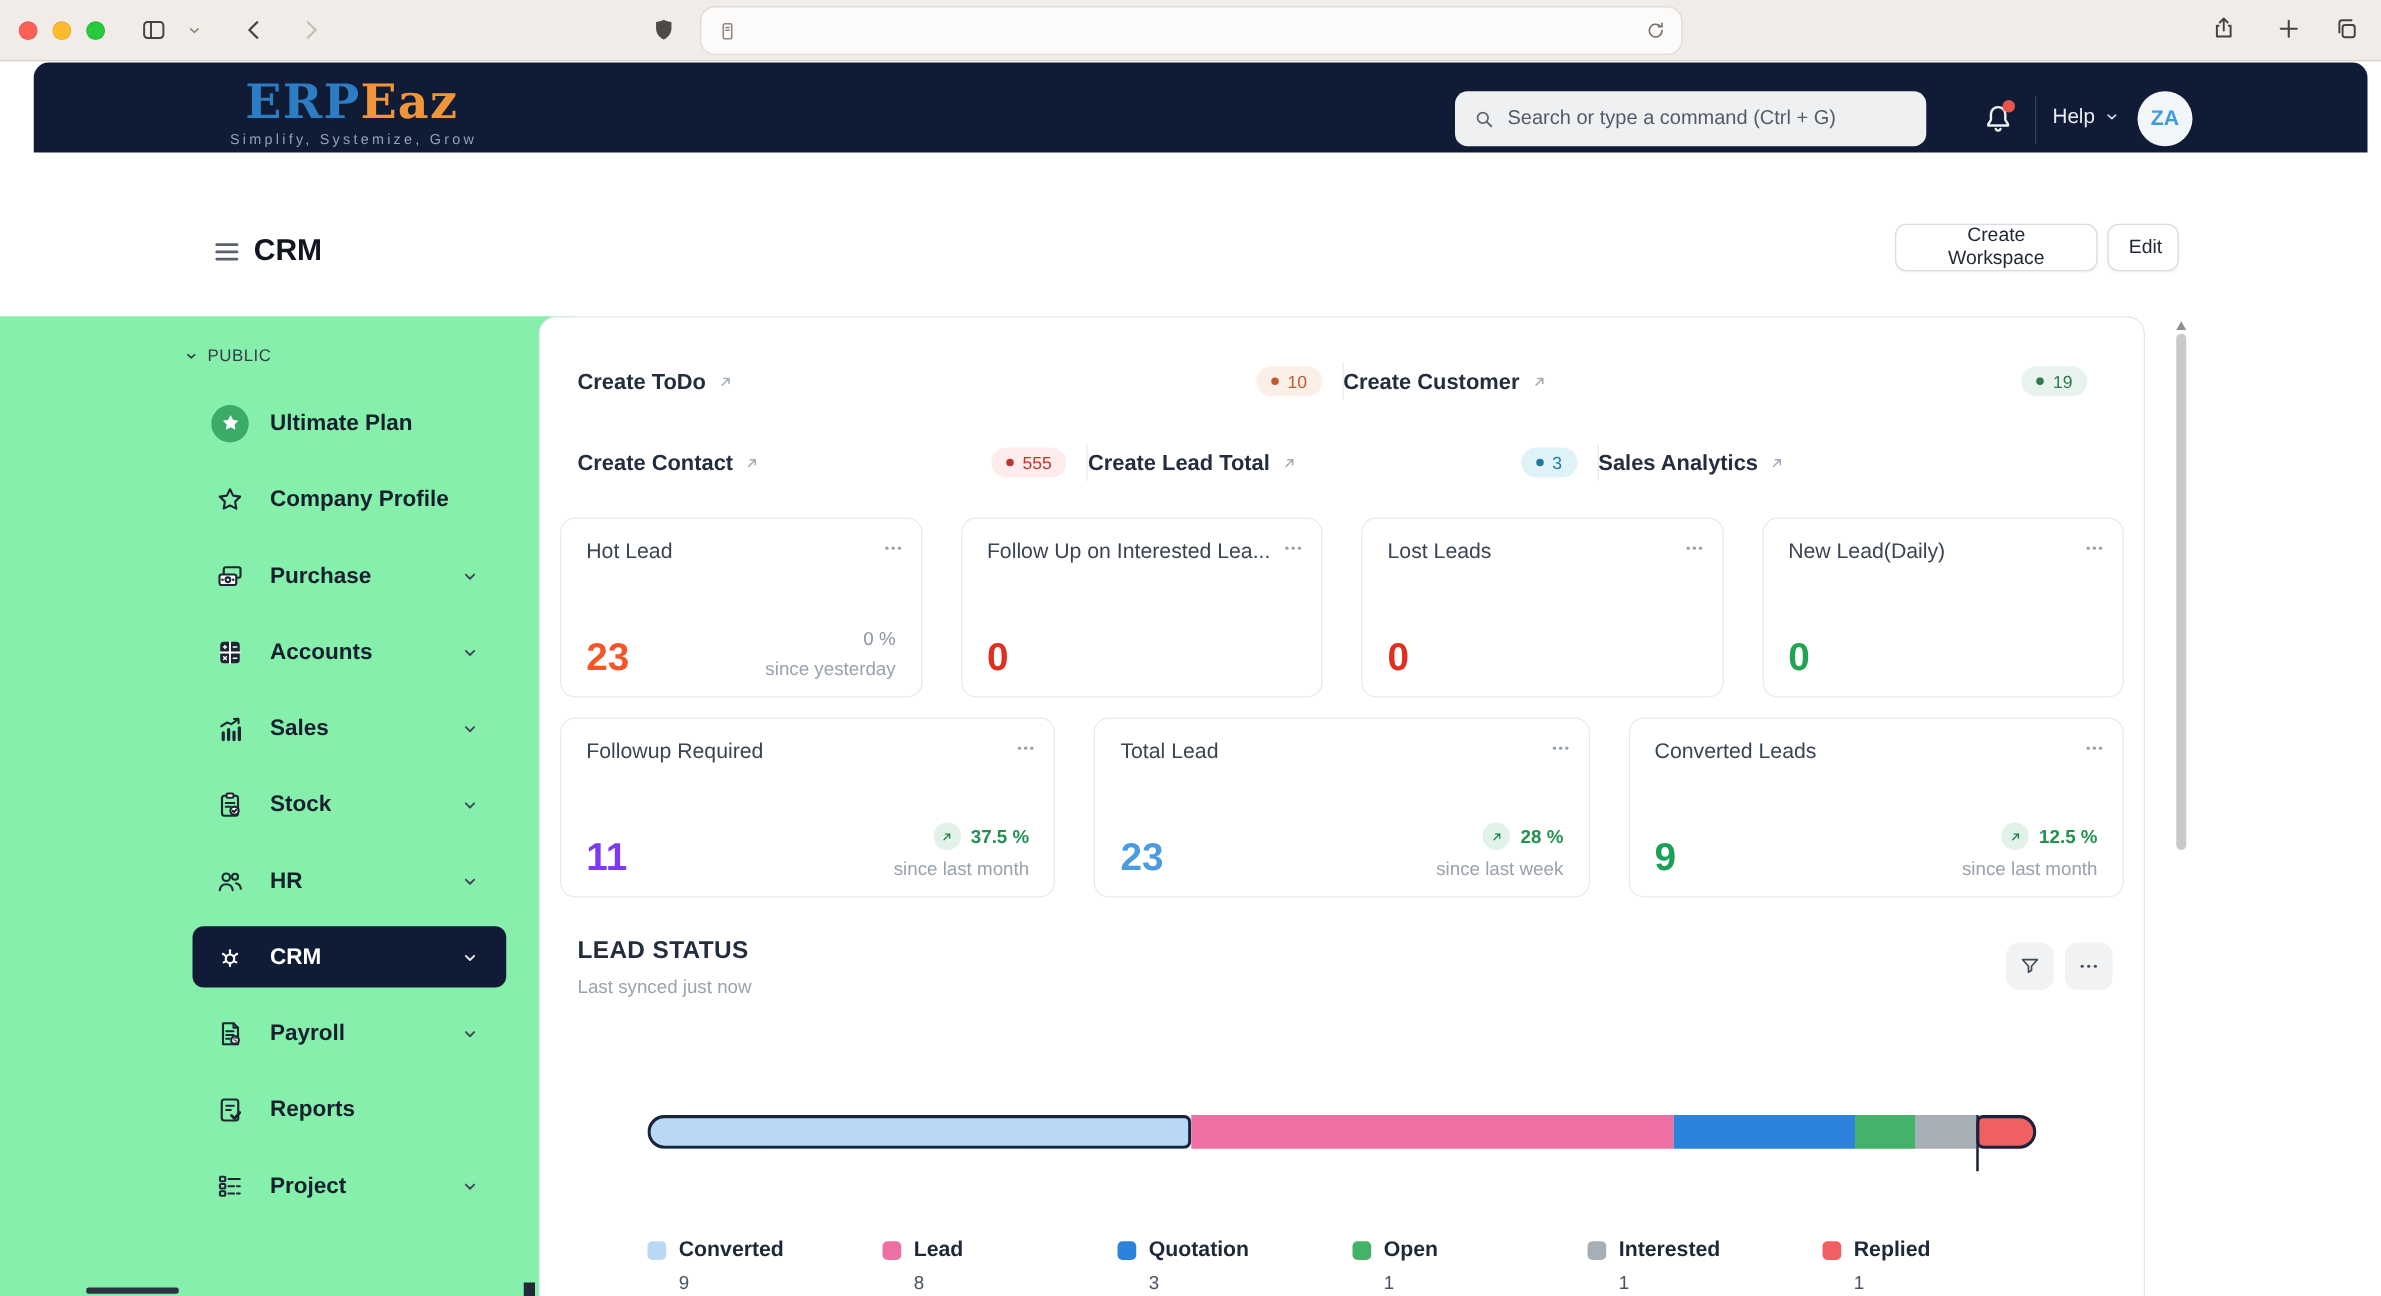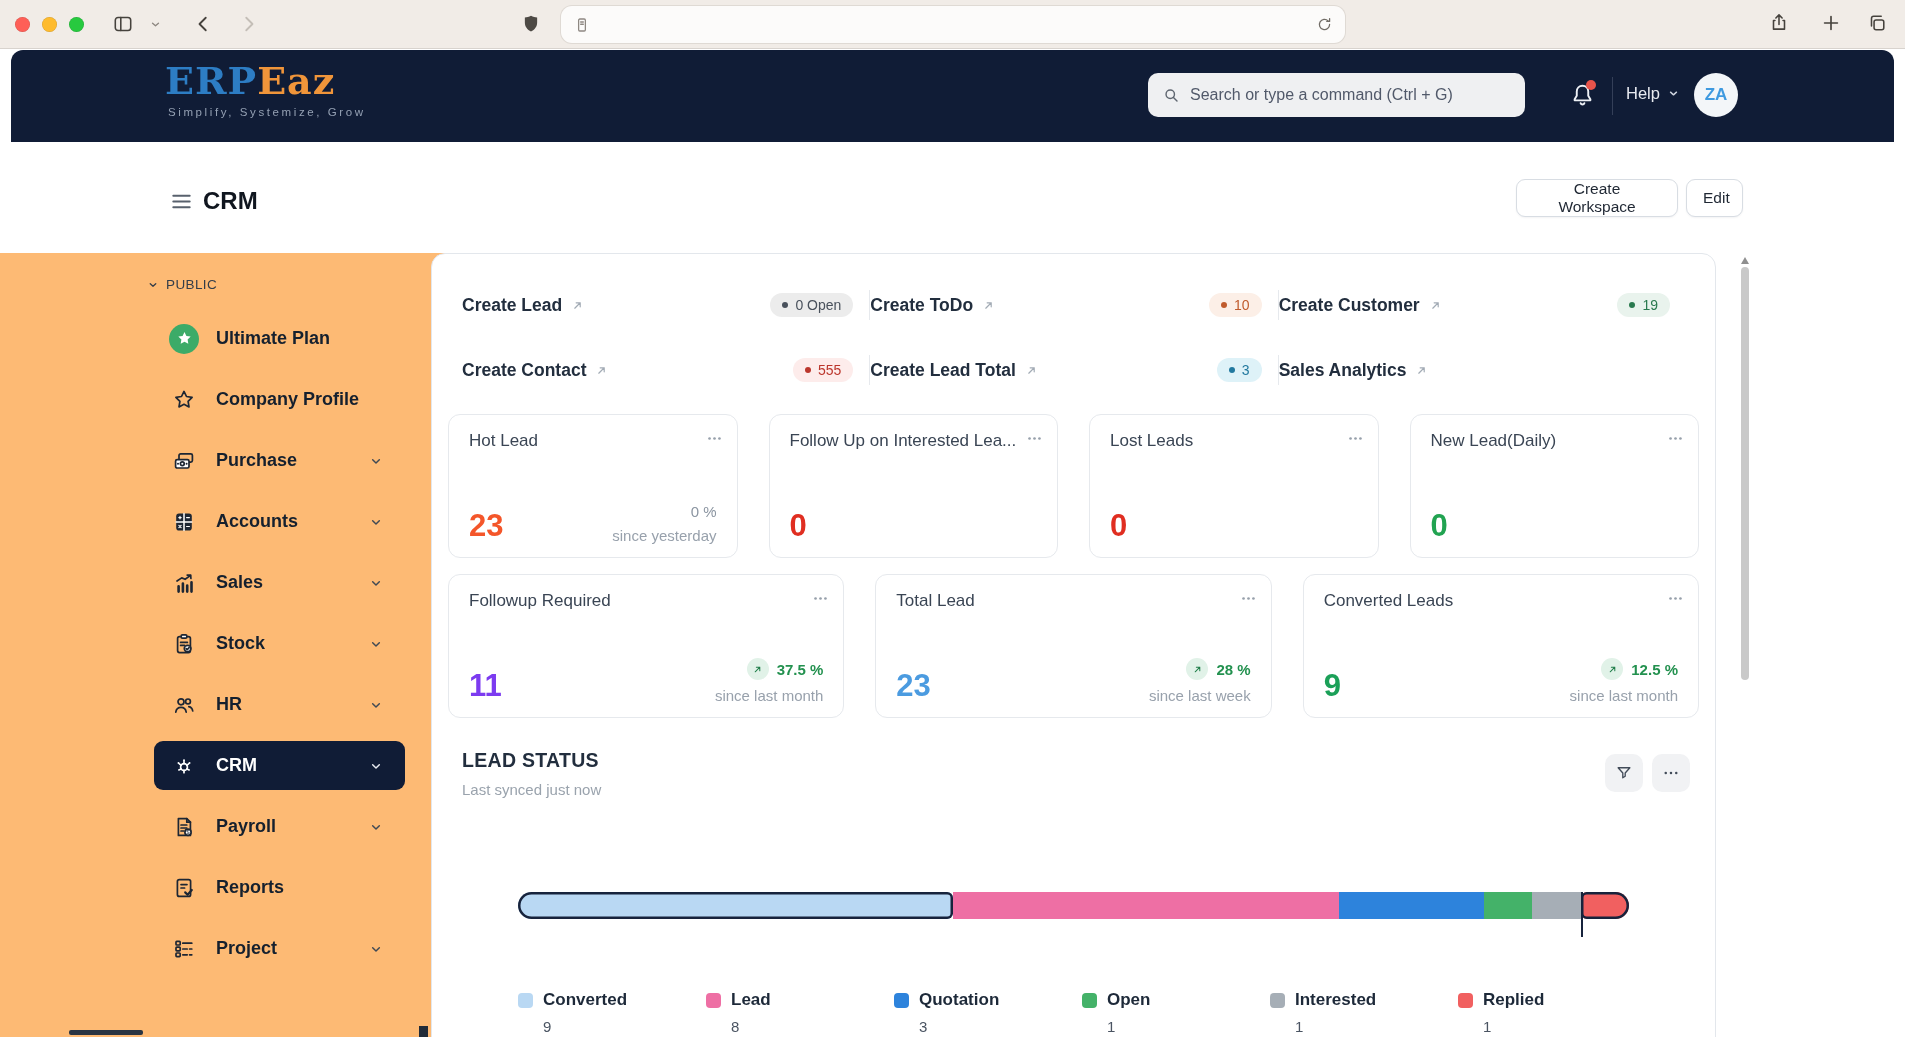--- a/index.html
+++ b/index.html
@@ -23,21 +23,21 @@
   .url-bar .page-ic{color:#8e8882}.url-bar .page-ic svg{width:18px;height:18px}
   .url-bar .reload{margin-left:auto;color:#716c66}.url-bar .reload svg{width:17px;height:17px}
   .c-share{left:1768px;top:11px}
   .c-plus{left:1820px;top:12px}
   .c-tabs{left:1866px;top:12px}
 
   
   .page { position:absolute; left:0; top:49px; right:0; bottom:0; background:#fff; }
 
   
-  .app-header { position:absolute; left:11px; right:11px; top:1px; height:92px; background:#101c36; border-radius:12px 12px 0 0; }
+  .app-header { position:absolute; left:27px; right:11px; top:1px; height:72px; background:#101c36; border-radius:12px 12px 0 0;text-align:center; }
   .logo { position:absolute; left:154px; top:9px; }
   .logo-text { font-family:"DejaVu Serif","Liberation Serif",serif; font-weight:800; font-size:38px; line-height:44px; letter-spacing:1px; }
   .logo-p1{color:#2d7dc4}.logo-p2{color:#f0953a}
   .tagline { margin-top:3px; margin-left:3px; font-size:11.5px; letter-spacing:2.6px; color:#94a0b3; }
   .gsearch { position:absolute; left:1137px; top:23px; width:377px; height:44px; background:#eff0f2; border-radius:10px; display:flex; align-items:center; gap:10px; padding:0 14px; cursor:text; }
   .gsearch .s-ic{color:#5f6670}.gsearch .s-ic svg{width:18px;height:18px}
   .gsearch .ph{font-size:16px;color:#51596a}
   .bell { position:absolute; left:1558px; top:31px; color:#eef1f6; }
   .bell svg{width:27px;height:27px}
   .bell .dot{position:absolute; right:0px; top:-1px; width:10px; height:10px; border-radius:50%; background:#e8544b;}
@@ -48,21 +48,21 @@
 
   
   .hamburger { position:absolute; left:170px; top:141px; color:#58616d; cursor:pointer; }
   .hamburger svg{width:23px;height:23px}
   .ws-title { position:absolute; left:203px; top:138px; font-size:24px; font-weight:700; color:#10161f; }
   .btn { position:absolute; top:130px; height:38px; background:#fff; border:1px solid #d8dde3; border-radius:9px; font-family:inherit; font-size:15.5px; color:#1f2733; padding:0 16px; box-shadow:0 1px 2px rgba(16,24,40,.05); cursor:pointer; }
   .btn-cw{left:1516px;width:162px}
   .btn-edit{left:1686px;width:57px}
 
   
-  .sidebar { position:absolute; left:0; top:204px; bottom:0; width:458px; background:#fdba74; border-right:1px solid #ededed; }
+  .sidebar { position:absolute; left:0; top:204px; bottom:0; width:458px; background:#86efac; border-right:1px solid #ededed; }
   .sec-label { position:absolute; left:147px; top:24px; display:flex; align-items:center; gap:7px; font-size:13.5px; font-weight:500; letter-spacing:.4px; color:#333d49; cursor:pointer; }
   .sec-label svg{width:12px;height:12px;color:#333d49}
   .menu { position:absolute; left:0; top:61px; right:0; }
   .menu-item { margin:0 0 12px 154px; width:251px; height:49px; border-radius:9px; display:flex; align-items:center; cursor:pointer; }
   .menu-item.selected { background:#101c36; }
   .mi-icon { width:30px; height:30px; margin-left:15px; display:flex; align-items:center; justify-content:center; color:#1d2633; flex:0 0 auto; }
   .mi-icon svg{width:24px;height:24px}
   .mi-icon.plan-badge { background:#3cab68; border-radius:50%; }
   .mi-icon.plan-badge svg{width:17px;height:17px}
   .mi-label { margin-left:17px; font-size:18px; font-weight:700; color:#15202e; white-space:nowrap; }
@@ -408,34 +408,20 @@
           </span>
         </div>
       </nav>
   </aside>
 
   <main class="card">
     <div class="shortcuts" id="shortcuts">
         <div class="sc-row">
           <div class="sc-cell">
             <span class="sc-link">
-              <span>Create Lead</span>
-              <span>
-                <svg viewBox="0 0 24 24" fill="none" stroke="currentColor" stroke-width="1.7" stroke-linecap="round" stroke-linejoin="round">
-                  <path d="M7 17L17 7M9.5 7H17v7.5" stroke-width="2.2"></path>
-                </svg>
-              </span>
-            </span>
-            <span class="sc-badge bdg-gray">
-              <span class="bdot"></span>
-              <span>0 Open</span>
-            </span>
-          </div>
-          <div class="sc-cell">
-            <span class="sc-link">
               <span>Create ToDo</span>
               <span>
                 <svg viewBox="0 0 24 24" fill="none" stroke="currentColor" stroke-width="1.7" stroke-linecap="round" stroke-linejoin="round">
                   <path d="M7 17L17 7M9.5 7H17v7.5" stroke-width="2.2"></path>
                 </svg>
               </span>
             </span>
             <span class="sc-badge bdg-orange">
               <span class="bdot"></span>
               <span>10</span>

